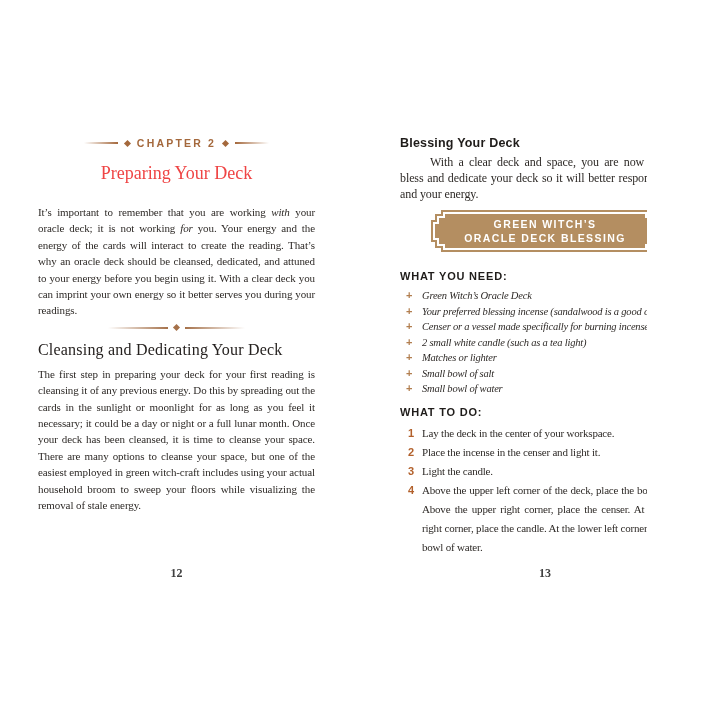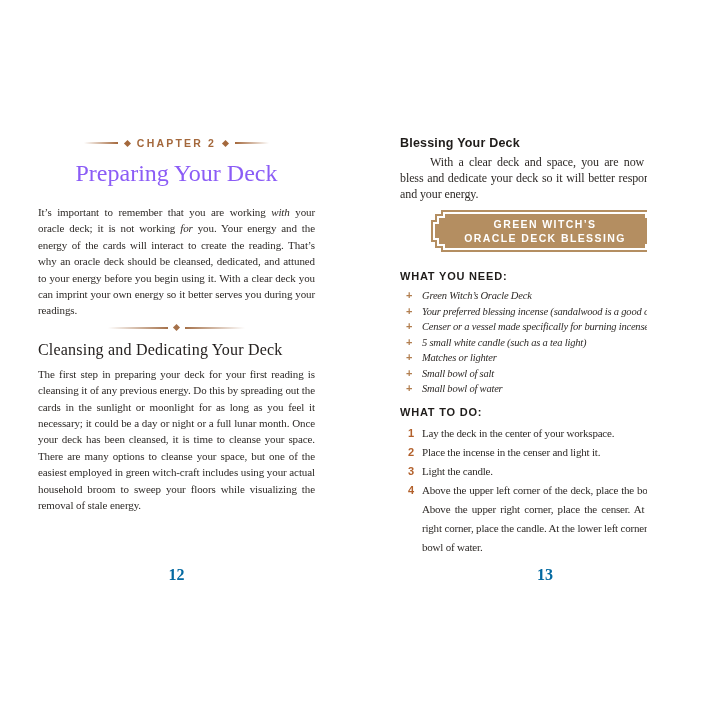--- a/index.html
+++ b/index.html
@@ -11,32 +11,32 @@
   #right-col{left:400px;width:290px;}
 
   .chapter-row{display:flex;align-items:center;justify-content:center;gap:7px;height:14px;margin-bottom:8px;}
   .chapter-label{font-family:"Liberation Sans",sans-serif;font-weight:bold;font-size:10.5px;
                  letter-spacing:2.2px;color:#a4683c;}
   .orn-line{height:2px;width:34px;}
   .orn-line.l{background:linear-gradient(to right,rgba(164,104,60,0),#a4683c);}
   .orn-line.r{background:linear-gradient(to left,rgba(164,104,60,0),#a4683c);}
   .diamond{width:5px;height:5px;background:#a4683c;transform:rotate(45deg);flex:0 0 auto;}
 
-  .book-title{font-size:24px;line-height:31px;text-align:center;color:#8b5cf6;margin-bottom:15px;}
+  .book-title{font-size:18px;line-height:31px;text-align:center;color:#ef4444;margin-bottom:15px;}
   .para{font-size:11px;line-height:16.4px;text-align:justify;letter-spacing:-0.1px;}
 
   .divider-row{display:flex;align-items:center;justify-content:center;gap:6px;margin:5px 0 9px 0;height:8px;}
   .div-line{height:2px;width:60px;}
   .div-line.l{background:linear-gradient(to right,rgba(165,113,74,0),#a5714a);}
   .div-line.r{background:linear-gradient(to left,rgba(165,113,74,0),#a5714a);}
   .divider-row .diamond{background:#a5714a;}
 
   .section-heading{font-size:16px;color:#262220;margin:6px 0 7px 0;letter-spacing:0.2px;}
 
-  .page-num{position:absolute;top:566px;text-align:center;font-size:16px;font-weight:bold;color:#0369a1;}
+  .page-num{position:absolute;top:566px;text-align:center;font-size:12px;font-weight:bold;color:#404040;}
   #page-num-left{left:38px;width:277px;}
   #page-num-right{left:400px;width:290px;}
 
   
   .sub-heading{font-family:"Liberation Sans",sans-serif;font-weight:bold;font-size:12.5px;
                color:#1f1c1a;margin-left:30px;letter-spacing:0.2px;}
   .indent-para{font-size:12px;line-height:16px;text-align:justify;text-indent:30px;letter-spacing:-0.1px;margin-top:4px;}
 
   .plaque{position:relative;width:228px;height:42px;margin:8px auto 18px auto;}
   .notched{clip-path:polygon(0 10px,4px 10px,4px 4px,10px 4px,10px 0,
@@ -128,21 +128,21 @@
           <span class="need-text">Your preferred blessing incense (sandalwood is a good choice)</span>
         </div>
 
         <div class="need-row">
           <span class="plus-marker">+</span>
           <span class="need-text">Censer or a vessel made specifically for burning incense</span>
         </div>
 
         <div class="need-row">
           <span class="plus-marker">+</span>
-          <span class="need-text">5 small white candle (such as a tea light)</span>
+          <span class="need-text">2 small white candle (such as a tea light)</span>
         </div>
 
         <div class="need-row">
           <span class="plus-marker">+</span>
           <span class="need-text">Matches or lighter</span>
         </div>
 
         <div class="need-row">
           <span class="plus-marker">+</span>
           <span class="need-text">Small bowl of salt</span>

